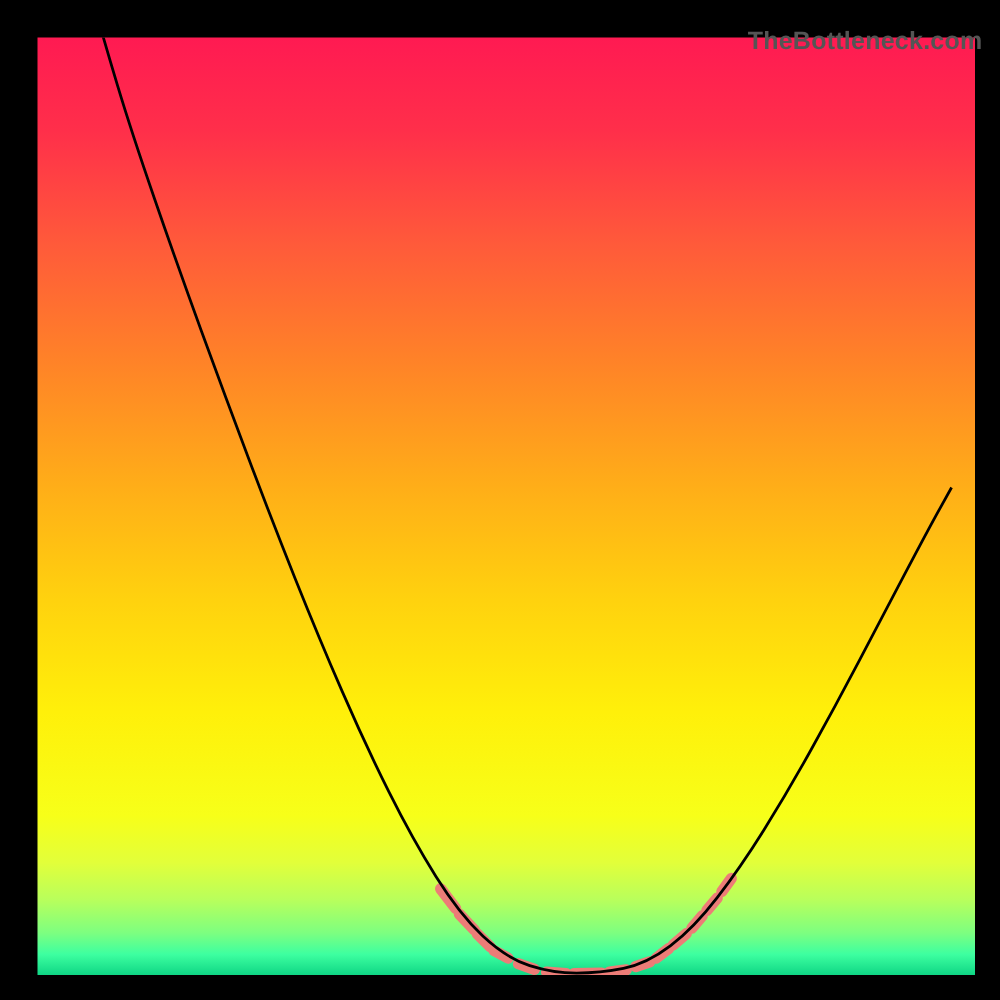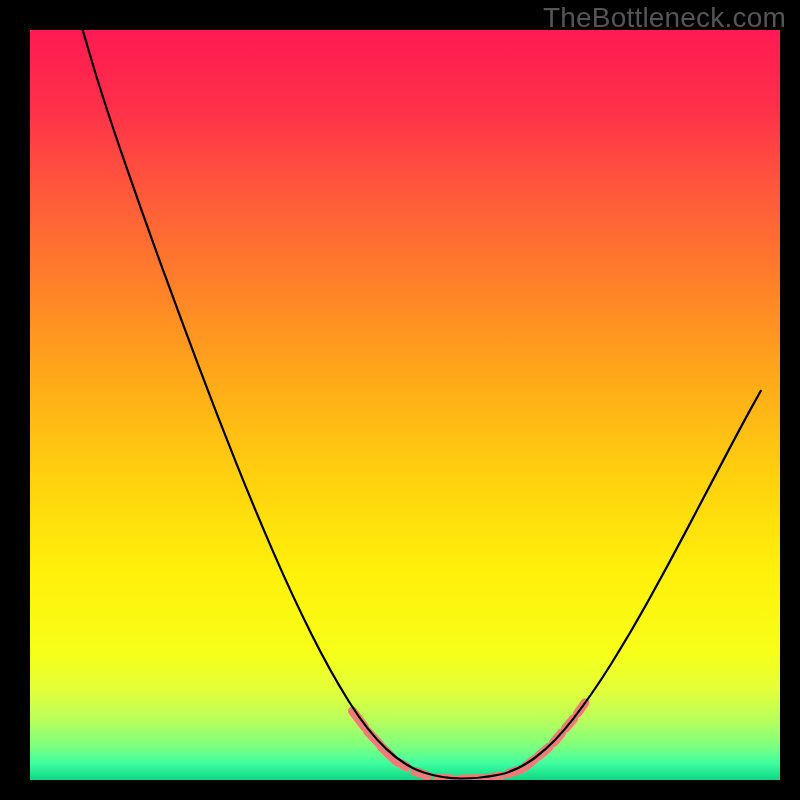--- a/index.html
+++ b/index.html
@@ -15,25 +15,25 @@
     position: relative;
     width: 800px;
     height: 800px;
     background: #000;
   }
   svg {
     display: block;
   }
   .watermark {
     position: absolute;
-    top: 2px;
+    top: 22px;
     right: 14px;
     color: #555;
-    font-size: 28px;
-    font-weight: 400;
+    font-size: 20px;
+    font-weight: 700;
     letter-spacing: 0.2px;
     user-select: none;
   }
 </style>
 </head>
 <body>
 
 <div class="chart-wrap">
   <svg id="chart-svg" width="800" height="800" viewBox="0 0 800 800">
     <defs>

